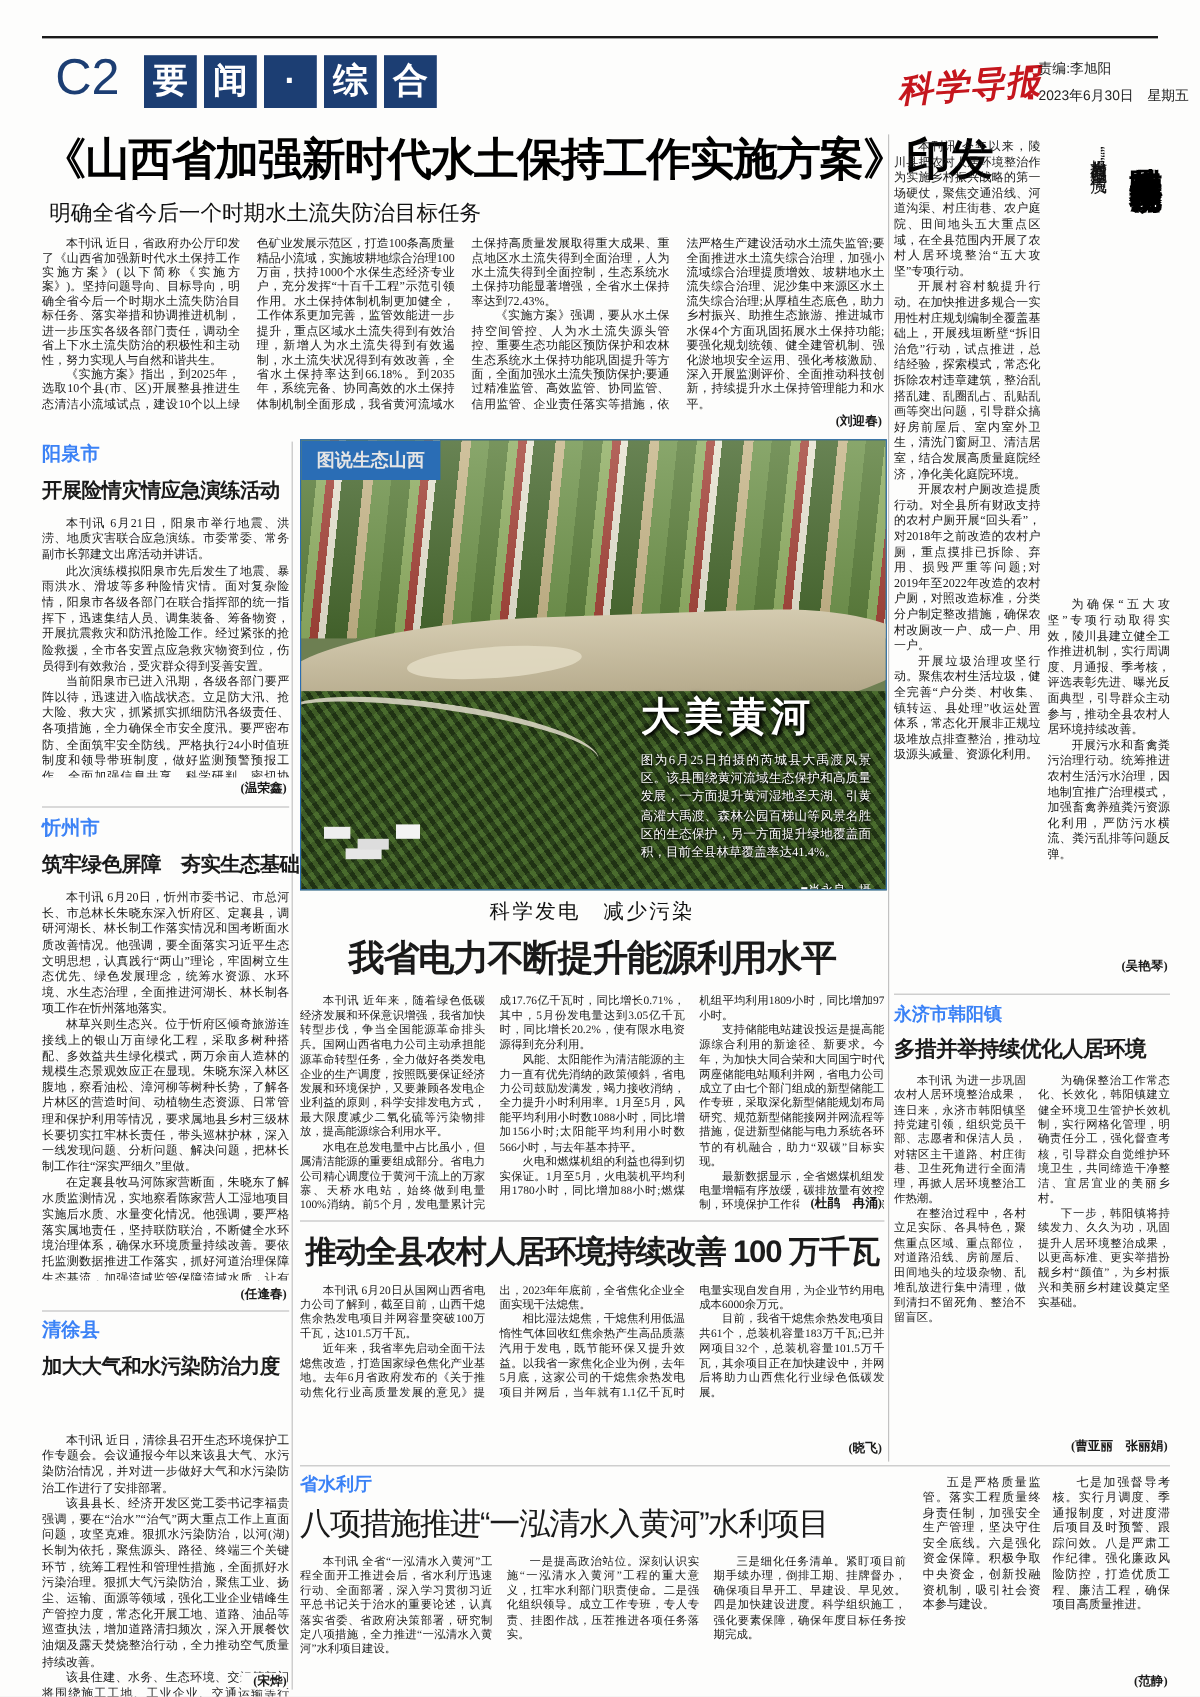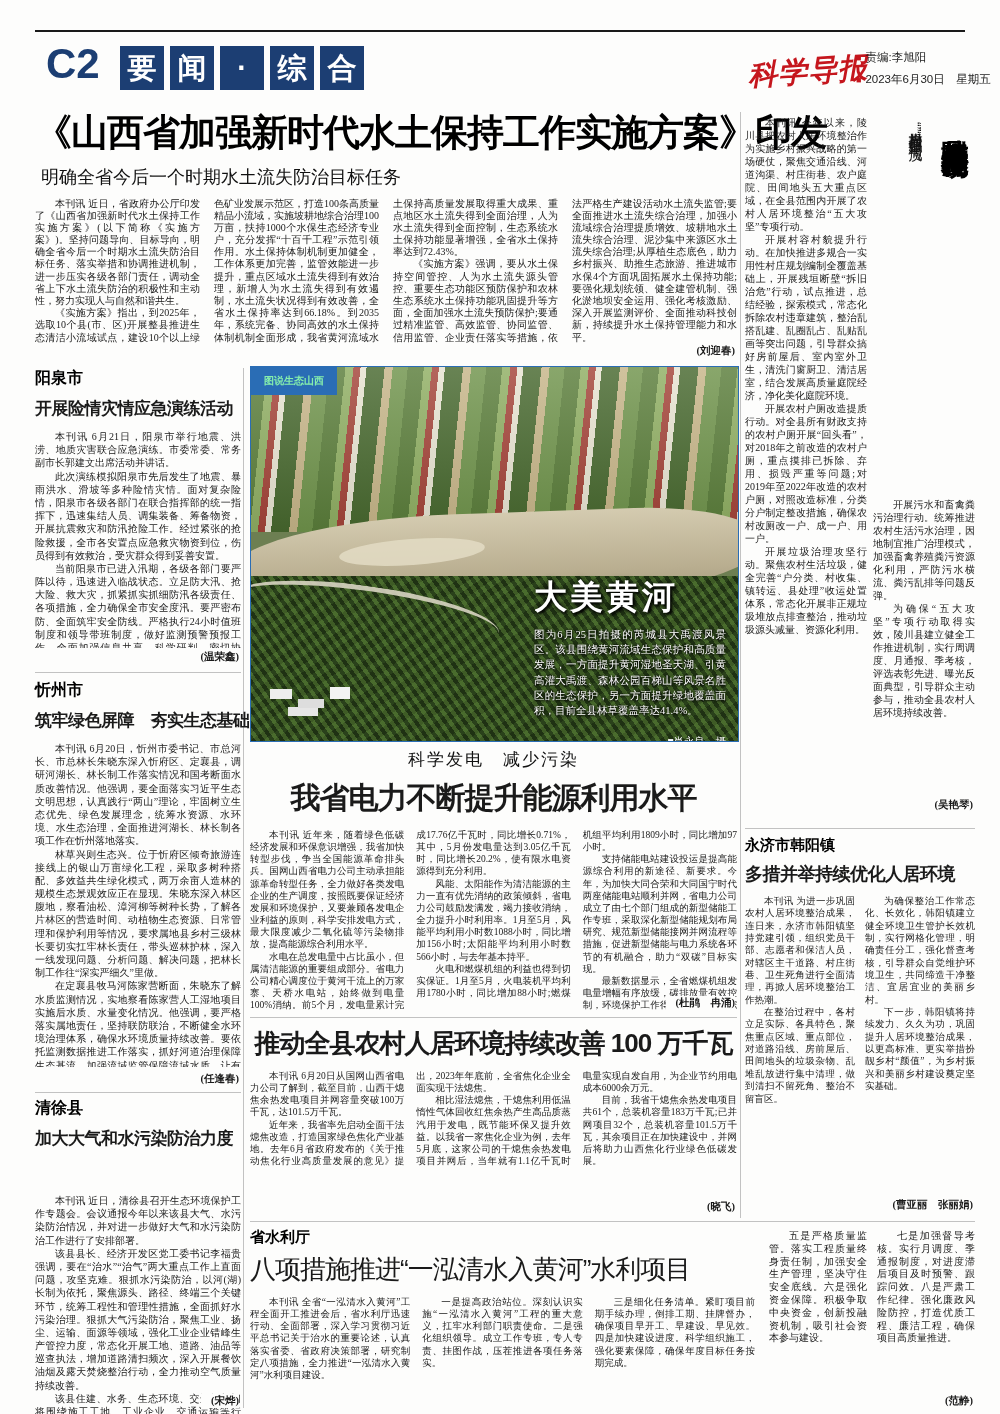--- a/index.html
+++ b/index.html
@@ -1,36 +1,36 @@
 <!DOCTYPE html>
 <html><head>
 <meta charset="utf-8">
 <style>
   html,body{margin:0;padding:0;background:#e8e8e8;}
   #page{position:relative;width:1000px;height:1414px;background:#fdfdfc;margin:0 auto;overflow:hidden;
         font-family:"Liberation Serif","DejaVu Serif",serif;color:#1a1a1a;}
   
   .top-rule{position:absolute;top:30px;left:35px;width:930px;height:2px;background:#1a1a1a;}
   #edition{position:absolute;top:40px;left:46px;font-family:"Liberation Sans",sans-serif;
-           font-weight:bold;font-size:42px;color:#1c3e73;}
+           font-weight:normal;font-size:42px;color:#1c3e73;}
   #section-tabs{position:absolute;top:46px;left:120px;display:flex;gap:6px;}
   .sec-block{display:block;width:44px;height:44px;background:#1c3e73;color:#fff;text-align:center;
              font-family:"Liberation Sans",sans-serif;font-weight:bold;font-size:29px;line-height:44px;}
   #masthead{position:absolute;top:52px;left:748px;color:#c5161d;font-style:italic;font-weight:bold;
             font-size:29px;transform:rotate(-4deg);letter-spacing:1px;font-family:"Liberation Serif",serif;}
   #pubinfo{position:absolute;top:50px;left:856px;font-family:"Liberation Sans",sans-serif;
            font-size:11.5px;color:#222;}
   .pub-line{margin-bottom:7px;white-space:nowrap;}
   .red-sq{color:#c5161d;font-size:9px;margin-right:4px;}
   
   .h-rule{position:absolute;height:1px;background:#c2c2c2;}
   .v-rule{position:absolute;width:1px;background:#c2c2c2;}
   
   .art{position:absolute;}
-  .kicker{font-family:Liberation Serif, serif;font-weight:bold;font-size:16px;color:#000000;}
+  .kicker{font-family:Liberation Serif, serif;font-weight:bold;font-size:16px;color:#3b82f6;}
   .body-txt{overflow:hidden;text-align:justify;color:#191919;}
   .body-txt p{margin:0;text-indent:2em;}
   .byline{position:absolute;right:2px;bottom:2px;background:#fdfdfc;padding-left:10px;
           font-weight:bold;font-size:10.5px;}
   
   #main-art{top:112px;left:35px;width:702px;height:248px;}
   .main-headline{font-family:"Liberation Sans",sans-serif;font-weight:bold;font-size:37px;
                  line-height:1.15;letter-spacing:-1px;color:#000;white-space:nowrap;}
   .main-sub{font-family:"Liberation Sans",sans-serif;font-size:18px;margin:10px 0 9px 6px;color:#111;}
   #main-body{height:152px;column-count:4;column-gap:14px;font-size:10px;line-height:1.22;}
@@ -41,22 +41,22 @@
   #art-qx{top:1098px;height:312px;}
   .side-head{font-family:"Liberation Sans",sans-serif;font-weight:bold;font-size:17px;
              letter-spacing:-0.5px;margin:8px 0 10px;white-space:nowrap;}
   .side-body{font-size:10px;line-height:1.32;}
   #art-yq .side-body{height:218px;}
   #art-xz .side-body{height:325px;}
   #art-qx .side-body{height:232px;margin-top:44px;}
   
   #photo{position:absolute;top:366px;left:250px;width:487px;height:374px;border:1px solid #2a6db5;
          overflow:hidden;background:#6d7f52;}
-  #photo-tab{position:absolute;top:0;left:0;z-index:5;background:#2a6db5;color:#86efac;
-             font-family:"Liberation Sans",sans-serif;font-weight:bold;font-size:10px;padding:7px 13px;}
+  #photo-tab{position:absolute;top:0;left:0;z-index:5;background:#2a6db5;color:#e5e5e5;
+             font-family:"Liberation Sans",sans-serif;font-weight:bold;font-size:15px;padding:7px 13px;}
   .ph-fields{position:absolute;top:0;left:0;right:0;height:44%;
      background:
        linear-gradient(180deg,rgba(255,255,255,.18),rgba(0,0,0,.08)),
        repeating-linear-gradient(96deg,#5a7d3a 0 16px,#8fae62 16px 24px,#a34338 24px 31px,#e7e3d1 31px 37px,#47682e 37px 55px,#c6b588 55px 63px,#6f934b 63px 78px);}
   .ph-river{position:absolute;top:39%;left:-5%;width:110%;height:23%;
      background:linear-gradient(180deg,#d4cbb0,#b9ae90 70%,#a99e81);
      border-radius:45% 25% 35% 55%/65% 45% 60% 40%;transform:rotate(-2deg);}
   .ph-sandbar{position:absolute;top:46%;left:18%;width:30%;height:7%;background:#e3dcc4;
      border-radius:50%;transform:rotate(-4deg);opacity:.85;}
   .ph-forest{position:absolute;bottom:0;left:0;right:0;height:44%;
@@ -229,22 +229,22 @@
       <div class="vert-head">陵川县大力开展环境整治行动</div>
       <div class="vert-kicker">为乡村提“颜值”增“气质”</div>
     </div>
     <div class="body-txt" id="lc-body-a">
         <p>本刊讯 今年以来，陵川县把农村人居环境整治作为实施乡村振兴战略的第一场硬仗，聚焦交通沿线、河道沟渠、村庄街巷、农户庭院、田间地头五大重点区域，在全县范围内开展了农村人居环境整治“五大攻坚”专项行动。</p>
         <p>开展村容村貌提升行动。在加快推进多规合一实用性村庄规划编制全覆盖基础上，开展残垣断壁“拆旧治危”行动，试点推进，总结经验，探索模式，常态化拆除农村违章建筑，整治乱搭乱建、乱圈乱占、乱贴乱画等突出问题，引导群众搞好房前屋后、室内室外卫生，清洗门窗厨卫、清洁居室，结合发展高质量庭院经济，净化美化庭院环境。</p>
         <p>开展农村户厕改造提质行动。对全县所有财政支持的农村户厕开展“回头看”，对2018年之前改造的农村户厕，重点摸排已拆除、弃用、损毁严重等问题;对2019年至2022年改造的农村户厕，对照改造标准，分类分户制定整改措施，确保农村改厕改一户、成一户、用一户。</p>
         <p>开展垃圾治理攻坚行动。聚焦农村生活垃圾，健全完善“户分类、村收集、镇转运、县处理”收运处置体系，常态化开展非正规垃圾堆放点排查整治，推动垃圾源头减量、资源化利用。</p>
       </div>
     <div class="body-txt" id="lc-body-b">
+        <p>为确保“五大攻坚”专项行动取得实效，陵川县建立健全工作推进机制，实行周调度、月通报、季考核，评选表彰先进、曝光反面典型，引导群众主动参与，推动全县农村人居环境持续改善。</p>
         <p>开展污水和畜禽粪污治理行动。统筹推进农村生活污水治理，因地制宜推广治理模式，加强畜禽养殖粪污资源化利用，严防污水横流、粪污乱排等问题反弹。</p>
-        <p>为确保“五大攻坚”专项行动取得实效，陵川县建立健全工作推进机制，实行周调度、月通报、季考核，评选表彰先进、曝光反面典型，引导群众主动参与，推动全县农村人居环境持续改善。</p>
       </div>
     <div class="byline" style="bottom:12px;">(吴艳琴)</div>
   </div>
 
   <div class="art" id="yongji">
     <div class="kicker" style="font-size:15px;">永济市韩阳镇</div>
     <div class="yj-head">多措并举持续优化人居环境</div>
     <div class="body-txt" id="yj-body">
         <p>本刊讯 为进一步巩固农村人居环境整治成果，连日来，永济市韩阳镇坚持党建引领，组织党员干部、志愿者和保洁人员，对辖区主干道路、村庄街巷、卫生死角进行全面清理，再掀人居环境整治工作热潮。</p>
         <p>在整治过程中，各村立足实际、各具特色，聚焦重点区域、重点部位，对道路沿线、房前屋后、田间地头的垃圾杂物、乱堆乱放进行集中清理，做到清扫不留死角、整治不留盲区。</p>

